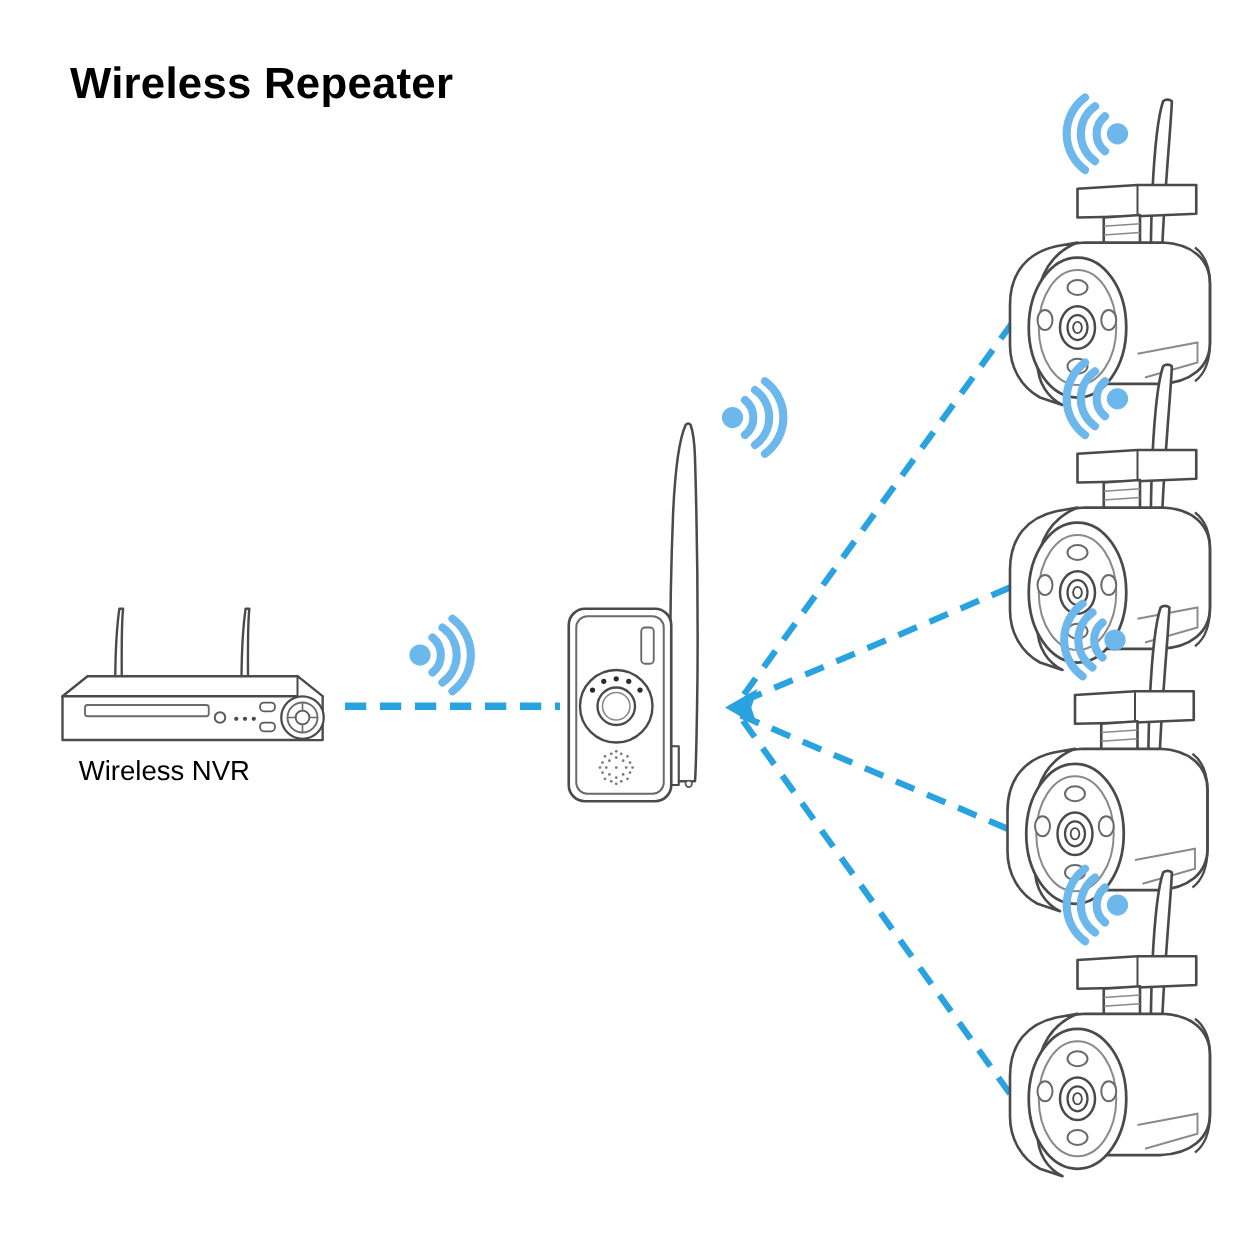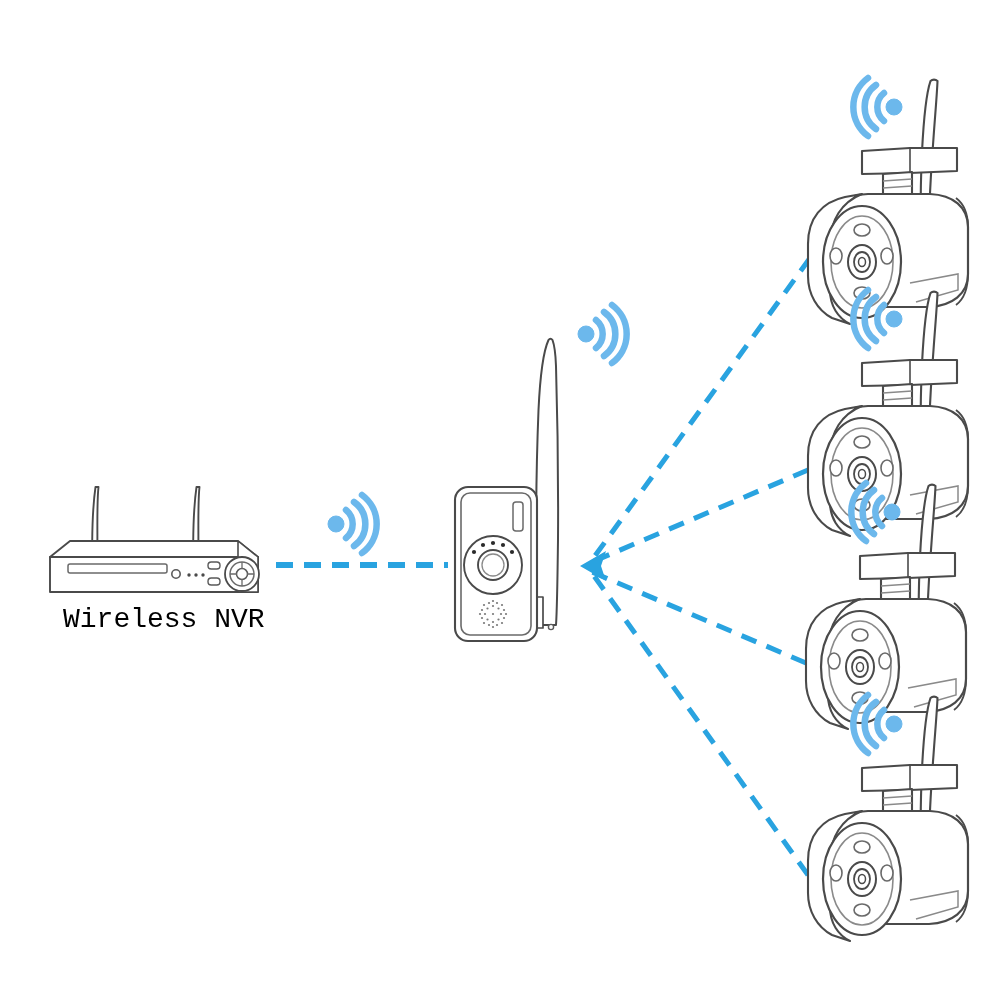--- a/index.html
+++ b/index.html
@@ -30,32 +30,33 @@
     font-weight: bold;
     font-size: 35px;
     letter-spacing: 0.2px;
     color: #000000;
     white-space: nowrap;
   }
   .nvr-caption {
     position: absolute;
     left: 63px;
     top: 604px;
-    font-family: Liberation Mono, monospace;
+    font-family: Liberation Sans, sans-serif;
     font-weight: normal;
-    font-size: 28px;
+    font-size: 22px;
     color: #000000;
     white-space: nowrap;
   }
 </style>
 </head>
 <body>
 
 <div id="stage">
 
+  <div class="title-text">Wireless Repeater</div>
   <div class="nvr-caption">Wireless NVR</div>
 
   <svg id="diagram-svg" viewBox="0 0 1000 1000">
     <defs>
       <g id="wifi-glyph">
         <circle cx="8" cy="26" r="8"></circle>
         <path d="M 18 12 A 18 18 0 0 1 18 40" fill="none" stroke-width="6.5" stroke-linecap="round"></path>
         <path d="M 26 4 A 27 27 0 0 1 26 48" fill="none" stroke-width="6.5" stroke-linecap="round"></path>
         <path d="M 34 -3 A 36 36 0 0 1 34 55" fill="none" stroke-width="6.5" stroke-linecap="round"></path>
       </g>

